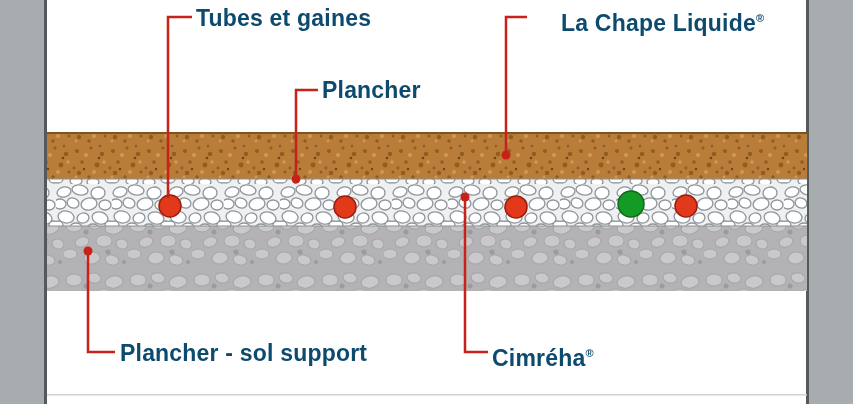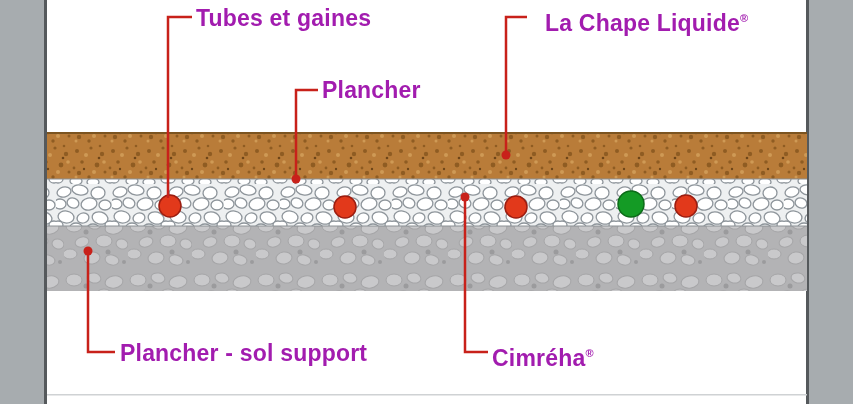--- a/index.html
+++ b/index.html
@@ -8,21 +8,21 @@
     width:853px;height:404px;
     background:#ffffff;
     font-family:"Liberation Sans",sans-serif;
     overflow:hidden;
   }
   .stage svg{position:absolute;left:0;top:0;}
   .label{
     position:absolute;
     font-size:23px;
     font-weight:600;
-    color:#a21caf;
+    color:#0c4a6e;
     letter-spacing:.2px;
     line-height:26px;
     white-space:nowrap;
   }
   .label .mark{
     font-size:11px;
     vertical-align:9px;
   }
 </style>
 </head>
@@ -132,21 +132,21 @@
     <g fill="#c8211a">
       <circle cx="506" cy="155" r="4.5"></circle>
       <circle cx="296" cy="179" r="4.5"></circle>
       <circle cx="88" cy="251" r="4.5"></circle>
       <circle cx="465" cy="197" r="4.5"></circle>
     </g>
   </svg>
 
   <div class="label" style="left:196px;top:5px;">Tubes et gaines</div>
 
-  <div class="label" style="left:545px;top:5px;"><span>La Chape Liquide</span><span class="mark">®</span></div>
+  <div class="label" style="left:561px;top:5px;"><span>La Chape Liquide</span><span class="mark">®</span></div>
 
   <div class="label" style="left:322px;top:77px;">Plancher</div>
 
   <div class="label" style="left:492px;top:340px;"><span>Cimréha</span><span class="mark">®</span></div>
 
   <div class="label" style="left:120px;top:340px;">Plancher - sol support</div>
 
 </div>
 
 </body></html>

